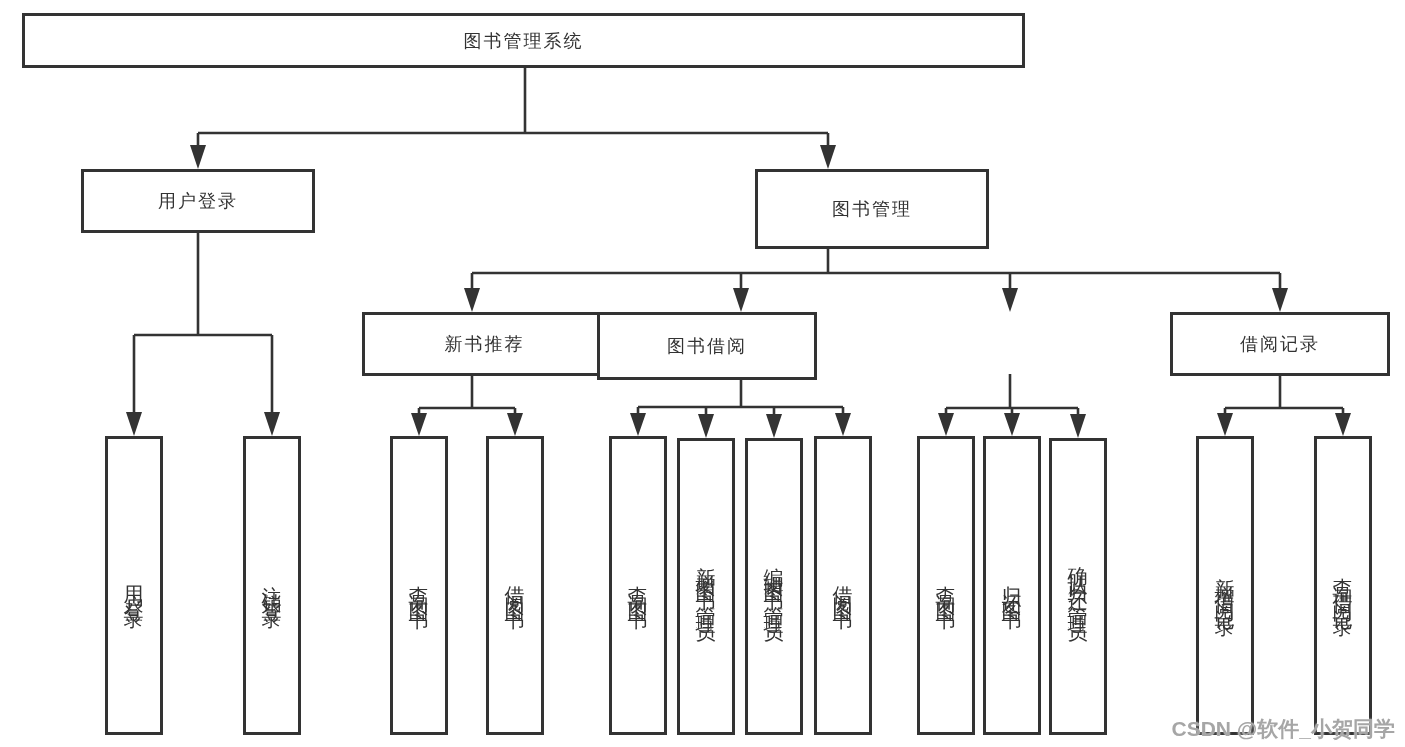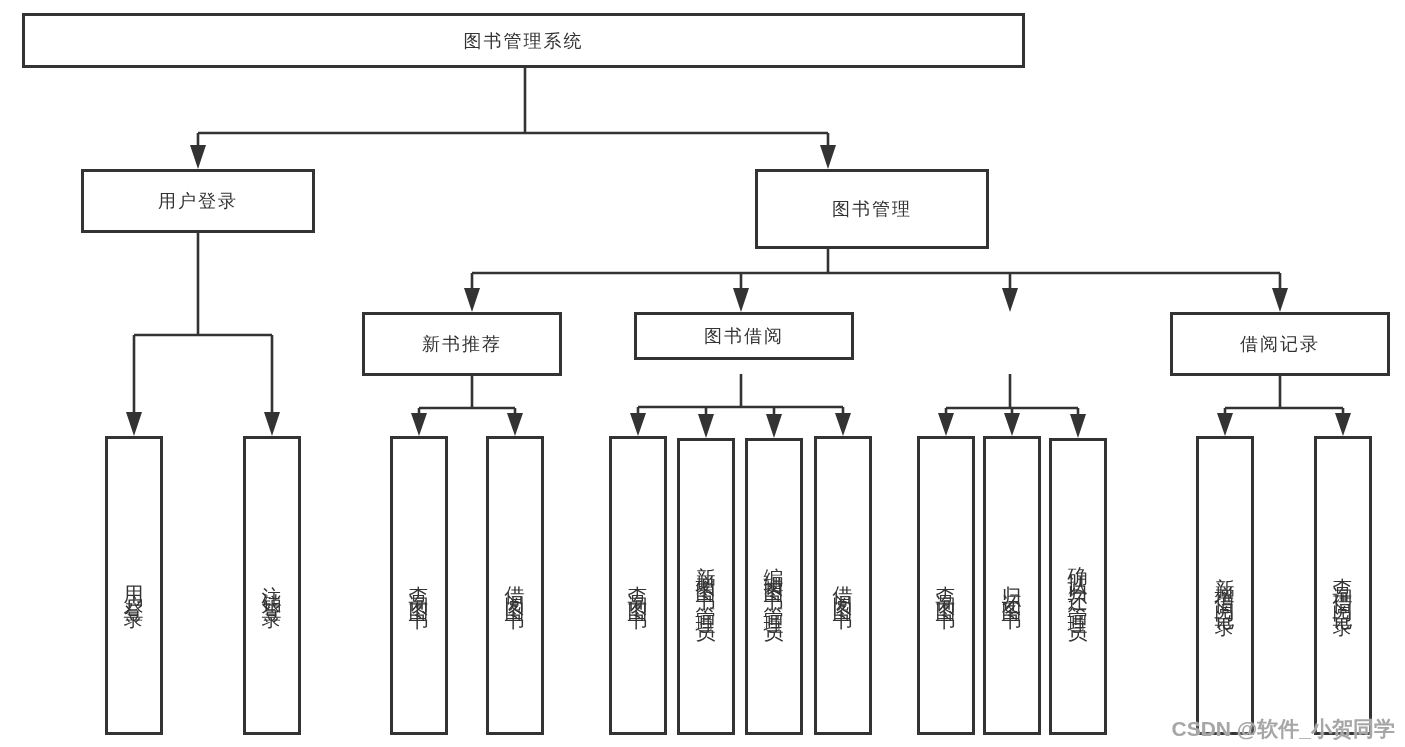--- a/index.html
+++ b/index.html
@@ -139,24 +139,24 @@
     <span class="lbl">图书管理系统</span>
   </div>
 
   <div class="box h" style="left:81px;top:169px;width:234px;height:64px;">
     <span class="lbl">用户登录</span>
   </div>
   <div class="box h" style="left:711px;top:169px;width:234px;height:80px;margin-left:44px;">
     <span class="lbl">图书管理</span>
   </div>
 
-  <div class="box h" style="left:362px;top:312px;width:200px;height:64px;">
+  <div class="box h" style="left:362px;top:312px;width:245px;height:64px;">
     <span class="lbl">新书推荐</span>
   </div>
-  <div class="box h" style="left:634px;top:312px;width:220px;height:48px;">
+  <div class="box h" style="left:597px;top:312px;width:220px;height:68px;">
     <span class="lbl">图书借阅</span>
   </div>
   <div class="box h" style="left:1170px;top:312px;width:220px;height:64px;">
     <span class="lbl">借阅记录</span>
   </div>
 
   <div class="box leaf" style="left:105px;top:436px;width:58px;height:299px;">
     <span class="lbl">用户登录</span>
   </div>
   <div class="box leaf" style="left:243px;top:436px;width:58px;height:299px;">

